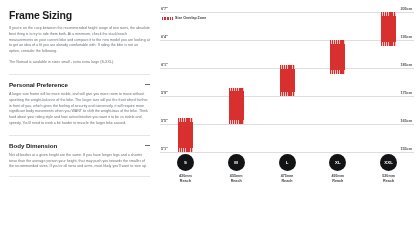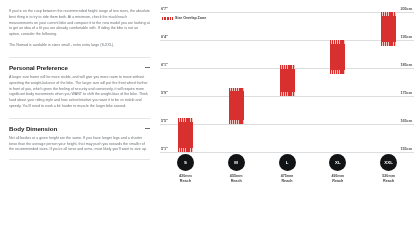--- a/index.html
+++ b/index.html
@@ -103,20 +103,21 @@
     margin-top: 3px; font-size: 3.7px; font-weight: bold;
     color: #45484b; line-height: 1.4;
   }
 </style>
 </head>
 <body>
 
 <div class="page">
 
   <div class="left">
+    <div class="h1">Frame Sizing</div>
     <div class="para">If you're on the cusp between the recommended height range of two sizes, the absolute best thing is to try to ride them both. At a minimum, check the stack/reach measurements on your current bike and compare it to the new model you are looking at to get an idea of a fit you are already comfortable with. If riding the bike is not an option, consider the following.</div>
     <div class="para">The Nomad is available in sizes small - extra extra large (S-XXL).</div>
 
     <div class="section">
       <div class="sec-head">
         <span class="sec-title">Personal Preference</span>
         <span class="minus"></span>
       </div>
       <div class="para">A larger size frame will be more stable, and will give you more room to move without upsetting the weight-balance of the bike. The larger size will put the front wheel further in front of you, which gives the feeling of security and conversely, it will require more significant body movements when you WANT to shift the weight-bias of the bike. Think hard about your riding style and how active/intuitive you want it to be vs stable and speedy. You'll need to work a bit harder to muscle the larger bike around.</div>
     </div>

